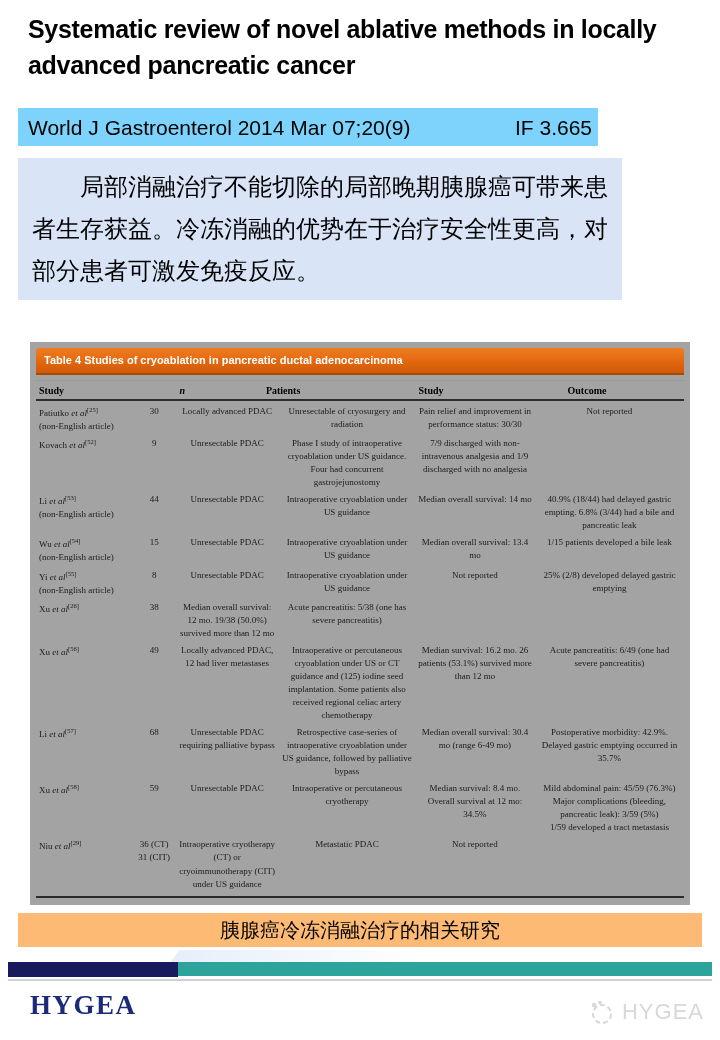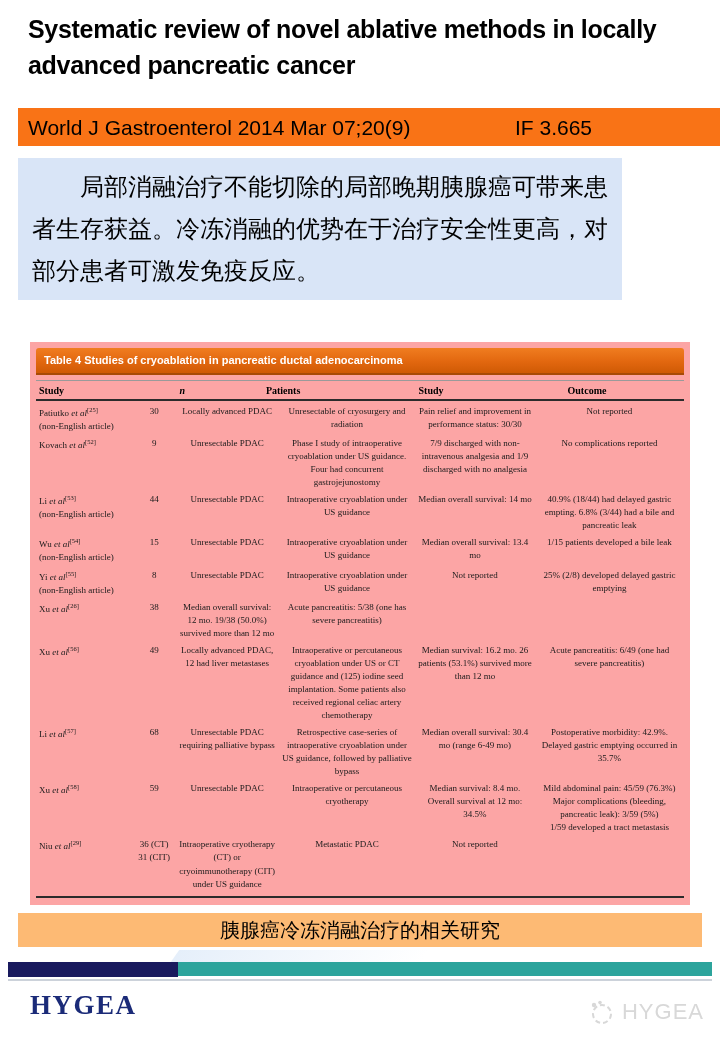--- a/index.html
+++ b/index.html
@@ -9,35 +9,35 @@
     font-family:"Liberation Sans", sans-serif;
     color:#000;
   }
   
   .slide-title{
     position:absolute;left:28px;top:12px;width:680px;
     font-size:25px;font-weight:700;line-height:1.42;letter-spacing:-0.3px;color:#000;
   }
   
   .journal-bar{
-    position:absolute;left:18px;top:108px;width:702px;height:38px;
-    background:#f97316;
+    position:absolute;left:18px;top:108px;width:580px;height:38px;
+    background:#7dd3fc;
   }
   .journal-bar .citation{position:absolute;left:10px;top:8px;font-size:21px;}
   .journal-bar .impact{position:absolute;left:497px;top:8px;font-size:21px;}
   
   .summary{
     position:absolute;left:18px;top:158px;width:604px;height:142px;box-sizing:border-box;
     background:#d9e5f7;padding:8px 14px 0 14px;
     font-size:24px;line-height:42px;text-indent:2em;color:#000;
   }
   
   .table-fig{
     position:absolute;left:30px;top:342px;width:660px;height:563px;box-sizing:border-box;
-    background:#fca5a5;padding:6px 6px 0 6px;overflow:hidden;
+    background:#a3a3a3;padding:6px 6px 0 6px;overflow:hidden;
   }
   .tbl-title{
     height:25px;line-height:25px;border-radius:3px 3px 0 0;
     background:linear-gradient(180deg,#f07d20 0%,#e2670f 55%,#cf5a05 100%);
     color:#fff;font-weight:700;font-size:11px;padding-left:8px;
     border-bottom:2px solid #a84a06;
   }
   .tbl-head{
     display:grid;grid-template-columns:15% 6.5% 16% 21% 18.5% 23%;
     font-family:"Liberation Serif", serif;font-weight:700;font-size:10px;
@@ -110,21 +110,20 @@
         <div class="td">Unresectable of cryosurgery and radiation</div>
         <div class="td">Pain relief and improvement in performance status: 30/30</div>
         <div class="td">Not reported</div>
       </div>
       <div class="tr">
         <div class="td study-col">Kovach <i>et al</i><sup>[52]</sup></div>
         <div class="td">9</div>
         <div class="td">Unresectable PDAC</div>
         <div class="td">Phase I study of intraoperative cryoablation under US guidance. Four had concurrent gastrojejunostomy</div>
         <div class="td">7/9 discharged with non-intravenous analgesia and 1/9 discharged with no analgesia</div>
-        <div class="td">No complications reported</div>
       </div>
       <div class="tr">
         <div class="td study-col">Li <i>et al</i><sup>[53]</sup><div>(non-English article)</div></div>
         <div class="td">44</div>
         <div class="td">Unresectable PDAC</div>
         <div class="td">Intraoperative cryoablation under US guidance</div>
         <div class="td">Median overall survival: 14 mo</div>
         <div class="td">40.9% (18/44) had delayed gastric empting. 6.8% (3/44) had a bile and pancreatic leak</div>
       </div>
       <div class="tr">

